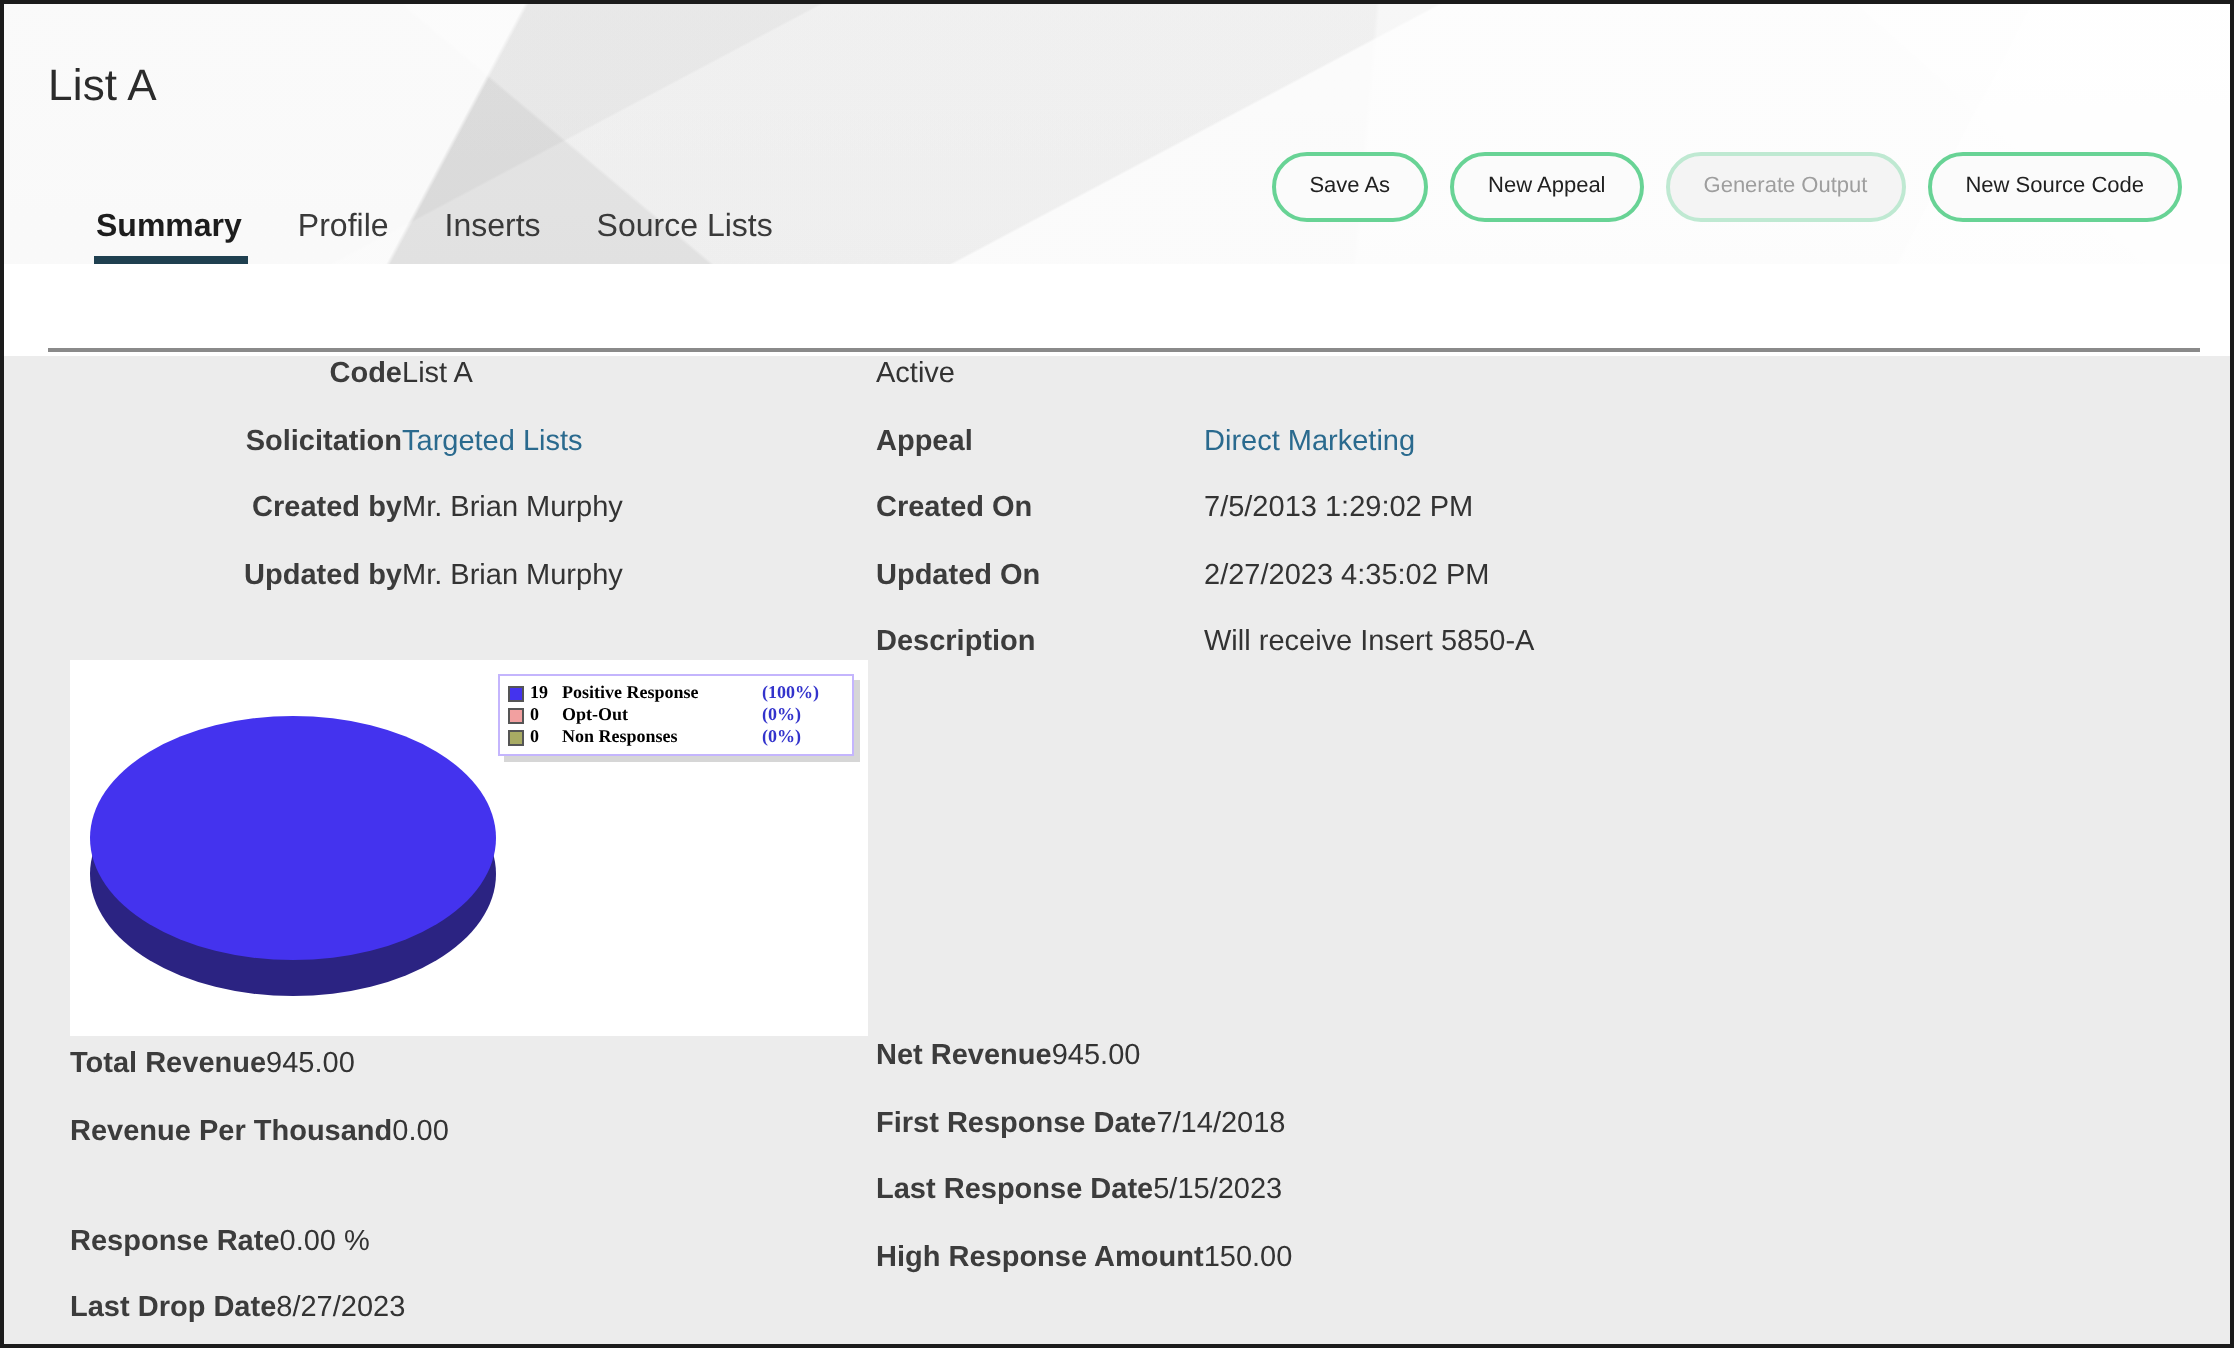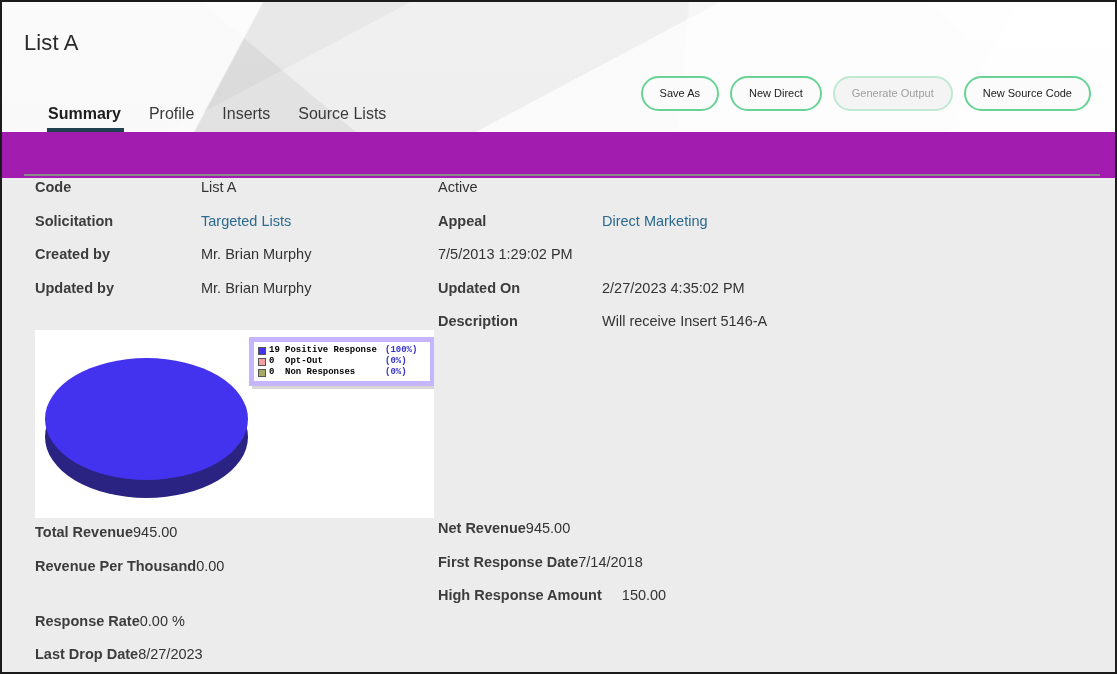--- a/index.html
+++ b/index.html
@@ -14,21 +14,21 @@
     font-family: "Liberation Sans", sans-serif;
     background: #ececec;
     color: #333333;
     border: 2px solid #1b1b1b;
   }
 
   #page {
     position: relative;
     width: 1113px;
     height: 670px;
-    background: #a21caf;
+    background: #ffffff;
     overflow: hidden;
   }
 
   
   #header {
     position: relative;
     height: 130px;
     background:
       linear-gradient(118deg, rgba(255,255,255,.85) 0 22%, rgba(0,0,0,0) 22.2%),
       linear-gradient(-63deg, rgba(255,255,255,.55) 0 14%, rgba(0,0,0,0) 14.2%),
@@ -133,21 +133,21 @@
     top: 176px;
     right: 0;
     bottom: 0;
     background: #ececec;
   }
 
   .col {
     position: absolute;
     top: 0;
   }
-  #col-left  { left: 33px;  width: 400px; }
+  #col-left  { left: 33px;  width: 400px; text-align: right; }
   #col-right { left: 436px; width: 500px; }
 
   .row {
     display: flex;
     align-items: flex-start;
   }
 
   .lbl {
     font-size: 14.5px;
     font-weight: bold;
@@ -172,21 +172,21 @@
   #col-left  .row.top { height: 33.5px; }
   #col-right .row.top { height: 33.5px; }
 
   #left-bottom  { position: absolute; left: 33px;  top: 345px; width: 400px; }
   #right-bottom { position: absolute; left: 436px; top: 341px; width: 500px; }
 
   #left-bottom .row  { min-height: 33.5px; }
   #right-bottom .row { min-height: 33.5px; }
 
   #left-bottom .row.tall  { min-height: 55px; }
-  #right-bottom .row.tall { min-height: 50px; gap: 20px; }
+  #right-bottom .row.tall { min-height: 50px; }
 
   
   #chart-panel {
     position: absolute;
     left: 33px;
     top: 152px;
     width: 399px;
     height: 188px;
     background: #ffffff;
     overflow: hidden;
@@ -219,24 +219,24 @@
     border-radius: 50%;
     background: #4433ee;
   }
 
   
   #legend {
     position: absolute;
     left: 214px;
     top: 7px;
     background: #ffffff;
-    border: 5px solid #c4b5fd;
+    border: 1px solid #c4b5fd;
     padding: 3px 5px 3px 4px;
     box-shadow: 3px 3px 0 rgba(0,0,0,.16);
-    font-family: Liberation Mono, monospace;
+    font-family: Liberation Serif, serif;
     font-size: 9px;
     line-height: 11px;
   }
 
   .legend-row {
     display: flex;
     align-items: center;
     white-space: nowrap;
     height: 11px;
   }
@@ -269,21 +269,21 @@
 <body>
 
 <div id="page">
 
   <div id="header">
 
     <h1 id="page-title">List A</h1>
 
     <div id="actions">
       <button class="btn">Save As</button>
-      <button class="btn">New Direct</button>
+      <button class="btn">New Appeal</button>
       <button class="btn disabled">Generate Output</button>
       <button class="btn">New Source Code</button>
     </div>
 
     <div id="tabs">
       <div class="tab active">Summary</div>
       <div class="tab">Profile</div>
       <div class="tab">Inserts</div>
       <div class="tab">Source Lists</div>
     </div>
@@ -321,31 +321,32 @@
       <div class="row top">
         <div class="val">Active</div>
       </div>
 
       <div class="row top">
         <div class="lbl">Appeal</div>
         <div class="val link">Direct Marketing</div>
       </div>
 
       <div class="row top">
+        <div class="lbl">Created On</div>
         <div class="val">7/5/2013 1:29:02 PM</div>
       </div>
 
       <div class="row top">
         <div class="lbl">Updated On</div>
         <div class="val">2/27/2023 4:35:02 PM</div>
       </div>
 
       <div class="row top">
         <div class="lbl">Description</div>
-        <div class="val">Will receive Insert 5146-A</div>
+        <div class="val">Will receive Insert 5850-A</div>
       </div>
     </div>
 
     <div id="chart-panel">
 
       <div id="pie-wrap">
         <div id="pie-side"></div>
         <div id="pie-top"></div>
       </div>
 
@@ -402,20 +403,24 @@
       <div class="row">
         <div class="lbl">Net Revenue</div>
         <div class="val">945.00</div>
       </div>
 
       <div class="row">
         <div class="lbl">First Response Date</div>
         <div class="val">7/14/2018</div>
       </div>
 
+      <div class="row">
+        <div class="lbl">Last Response Date</div>
+        <div class="val">5/15/2023</div>
+      </div>
 
       <div class="row tall">
         <div class="lbl">High Response Amount</div>
         <div class="val">150.00</div>
       </div>
     </div>
 
   </div>
 </div>
 

